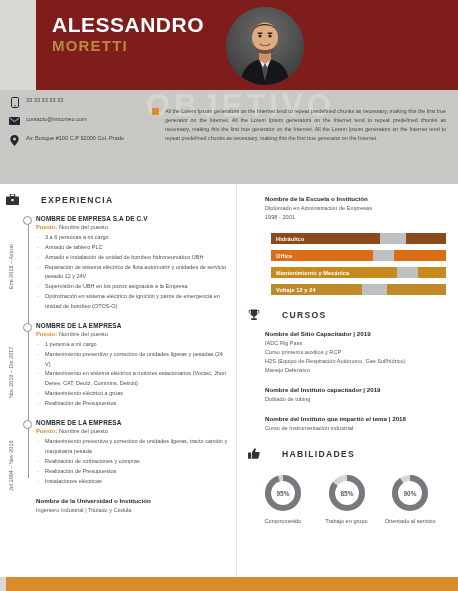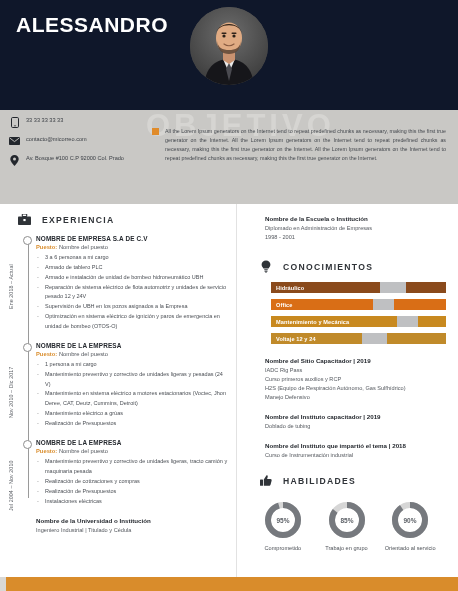--- a/index.html
+++ b/index.html
@@ -11,23 +11,24 @@
   }
   .page {
     position: relative;
     width: 458px; height: 591px;
     background: #d9d8d5;
   }
 
   
   .header {
     position: relative;
-    height: 110px;
-    background: #0f172a;
+    height: 90px;
+    background: #7f1d1d;
     padding: 14px 0 0 16px;
+    margin-left: 36px;
   }
   .name-first {
     font-size: 21px; font-weight: bold; color: #ffffff;
     letter-spacing: 0.5px; line-height: 1.05;
   }
   .name-last {
     font-size: 15px; font-weight: bold; color: #b8893f;
     letter-spacing: 1.2px; line-height: 1.15; margin-top: 1px;
   }
   .job-title {
@@ -76,21 +77,21 @@
   .obj-text { font-size: 5.3px; line-height: 1.72; color: #44484e; text-align: justify; }
 
   
   .body {
     display: flex; height: 421px; background: #ffffff;
   }
   .col-left  { width: 236px; padding: 9px 8px 0 6px; position: relative; }
   .col-right { width: 222px; padding: 9px 12px 0 10px; border-left: 1px solid #e2e2e2; position: relative; }
 
   
-  .sec-head { display: flex; align-items: center; gap: 11px; margin-bottom: 9px; margin-left: 12px; }
+  .sec-head { display: flex; align-items: center; gap: 22px; margin-bottom: 9px; }
   .sec-ico { width: 13px; height: 13px; color: #2f3338; display: flex; align-items: center; justify-content: center; }
   .sec-ico svg { display: block; }
   .sec-title {
     font-size: 8.6px; font-weight: bold; letter-spacing: 1.3px; color: #2f3338;
   }
 
   
   .timeline { position: relative; padding-left: 30px; }
   .tl-rail {
     position: absolute; left: 22px; top: 4px; bottom: 8px;
@@ -167,20 +168,21 @@
     position: absolute; left: 0; top: 0; width: 6px; height: 14px; background: #d9d8d5;
   }
 </style>
 </head>
 <body>
 
 <div class="page">
 
   <div class="header">
     <div class="name-first">ALESSANDRO</div>
+    <div class="name-last">MORETTI</div>
 
     <div class="photo-wrap">
       <svg width="78" height="78" viewBox="0 0 78 78">
         <defs>
           <radialGradient id="bgg" cx="50%" cy="35%" r="70%">
             <stop offset="0%" stop-color="#6d6d6d"></stop>
               <stop offset="100%" stop-color="#3a3a3a"></stop>
           </radialGradient>
         </defs>
         <rect width="78" height="78" fill="url(#bgg)"></rect>
@@ -327,31 +329,20 @@
     </div>
 
     <div class="col-right">
 
       <div class="r-entry" style="margin-top:2px;">
         <div class="r-title">Nombre de la Escuela o Institución</div>
         <div class="r-line">Diplomado en Administración de Empresas</div>
         <div class="r-line">1998 - 2001</div>
       </div>
 
-      <div class="sec-head" style="margin-top:18px;">
-        <span class="sec-ico">
-          <svg width="10" height="13" viewBox="0 0 10 13">
-              <path d="M5 0.4 C2.4 0.4 0.6 2.2 0.6 4.6 C0.6 6.3 1.7 7.4 2.4 8.4 h5.2 c0.7 -1 1.8 -2.1 1.8 -3.8 C9.4 2.2 7.6 0.4 5 0.4 Z" fill="#2f3338"></path>
-              <rect x="3.1" y="9.2" width="3.8" height="1" rx="0.5" fill="#2f3338"></rect>
-              <rect x="3.5" y="10.8" width="3" height="1" rx="0.5" fill="#2f3338"></rect>
-              <rect x="4.2" y="12.2" width="1.6" height="0.8" rx="0.4" fill="#2f3338"></rect>
-            </svg>
-        </span>
-        <span class="sec-title">CONOCIMIENTOS</span>
-      </div>
 
       <div class="bars">
         <div class="bar">
           <div class="bar-track">
             <div class="bar-fill" style="width:62%;background:#8a4a1c;"></div>
             <div class="bar-gap" style="width:15%;"></div>
             <div class="bar-tail" style="width:23%;background:#8a4a1c;"></div>
           </div>
           <span class="bar-label">Hidráulico</span>
         </div>
@@ -374,20 +365,32 @@
         <div class="bar">
           <div class="bar-track">
             <div class="bar-fill" style="width:52%;background:#c08a2a;"></div>
             <div class="bar-gap" style="width:14%;"></div>
             <div class="bar-tail" style="width:34%;background:#c08a2a;"></div>
           </div>
           <span class="bar-label">Voltaje 12 y 24</span>
         </div>
       </div>
 
+      <div class="sec-head">
+        <span class="sec-ico">
+          <svg width="12" height="12" viewBox="0 0 12 12">
+              <path d="M3 0.5 h6 v4 c0 1.7 -1.3 3 -3 3 c-1.7 0 -3 -1.3 -3 -3 Z" fill="#2f3338"></path>
+              <path d="M3 1.4 H1.2 v1.4 c0 1.2 0.9 1.9 1.8 1.9" fill="none" stroke="#2f3338" stroke-width="0.9"></path>
+              <path d="M9 1.4 h1.8 v1.4 c0 1.2 -0.9 1.9 -1.8 1.9" fill="none" stroke="#2f3338" stroke-width="0.9"></path>
+              <rect x="5.2" y="7.3" width="1.6" height="2" fill="#2f3338"></rect>
+              <rect x="3.2" y="9.3" width="5.6" height="1.6" rx="0.4" fill="#2f3338"></rect>
+            </svg>
+        </span>
+        <span class="sec-title">CURSOS</span>
+      </div>
 
       <div class="r-entry">
         <div class="r-title">Nombre del Sitio Capacitador | 2019</div>
         <div class="r-line">IADC Rig Pass</div>
         <div class="r-line">Curso primeros auxilios y RCP</div>
         <div class="r-line">H2S (Equipo de Respiración Autónomo, Gas Sulfhídrico)</div>
         <div class="r-line">Manejo Defensivo</div>
       </div>
       <div class="r-entry">
         <div class="r-title">Nombre del Instituto capacitador | 2019</div>

